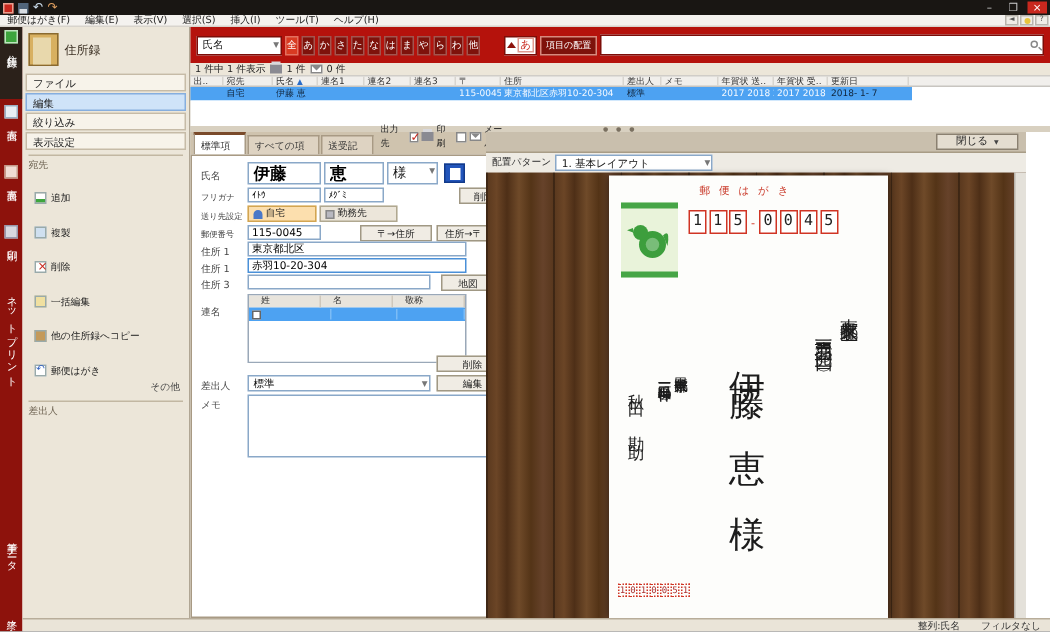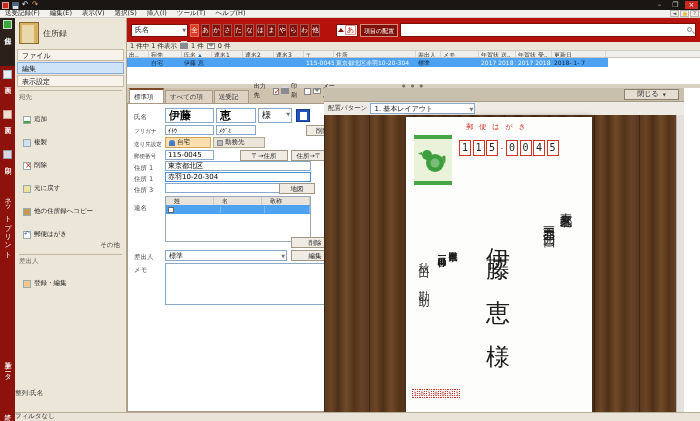--- a/index.html
+++ b/index.html
@@ -43,21 +43,21 @@
   .sidebar{position:absolute;left:15px;top:18px;width:112px;height:394px;background:#ece6d9;
            border-right:1px solid #b0a694;}
   .sb-header{display:flex;align-items:center;gap:4px;height:30px;padding-left:4px;}
   .sb-book{width:20px;height:22px;background:#d8b060;border:1px solid #8a6a30;position:relative;}
   .sb-book:after{content:"";position:absolute;left:2px;top:2px;width:12px;height:18px;background:#e8d8ac;}
   .sb-title{font-size:8px;color:#3a2f22;}
   .sb-item{margin:1px 2px;padding:1px 4px;height:12px;font-size:7px;color:#222;
            background:#f7f3ea;border:1px solid #c6bba7;}
   .sb-item.sel{background:#cfe3f8;border-color:#86aede;}
   .sb-sec{margin:3px 4px 1px;font-size:6.5px;color:#6a5f4e;border-top:1px solid #c2b7a2;padding-top:2px;}
-  .sb-act{display:flex;align-items:center;gap:3px;padding:1px 18px 1px 8px;font-size:6.5px;color:#222;height:11px;margin-top:12px;}
+  .sb-act{display:flex;gap:3px;padding:1px 18px 1px 8px;font-size:6.5px;color:#222;height:11px;margin-top:12px;}
   .sb-ico{width:8px;height:8px;flex:0 0 8px;border:1px solid #9aa;}
   .i-add{background:linear-gradient(#fff 60%,#3da53d 60%);}
   .i-dup{background:#cfe0f0;}
   .i-del{background:#fff;position:relative;}
   .i-del:after{content:"×";position:absolute;left:1px;top:-2px;color:#c8281e;font-size:8px;}
   .i-find{background:#e8e4f0;border-radius:50%;}
   .i-batch{background:#f0e0a0;}
   .i-copy{background:#c49a5a;}
   .i-undo{background:#fff;position:relative;}
   .i-undo:after{content:"↶";position:absolute;left:0;top:-2px;color:#3060c0;font-size:7px;}
@@ -175,41 +175,41 @@
   .rname{left:76px;top:112px;font-size:24px;letter-spacing:8px;}
   .saddr1{left:40px;top:128px;font-size:9px;}
   .saddr2{left:29px;top:134px;font-size:9px;}
   .sname{left:9px;top:137px;font-size:11px;letter-spacing:5px;}
   .pc-sender-postal{position:absolute;left:6px;top:272px;display:flex;gap:1px;}
   .spbox{width:6px;height:9px;border:1px dotted #d03424;font-size:6px;line-height:8px;text-align:center;color:#a33;
          font-family:"DejaVu Sans Mono",monospace;}
 
   
   .statusbar{position:absolute;left:15px;top:412px;width:685px;height:9px;background:#eae4d8;
-             border-top:1px solid #b8ad9a;display:flex;align-items:flex-start;justify-content:flex-end;
-             gap:14px;font-size:6.5px;color:#333;padding-right:6px;flex-direction:column;}
+             border-top:1px solid #b8ad9a;display:flex;align-items:center;justify-content:flex-end;
+             gap:14px;font-size:6.5px;color:#333;padding-right:6px;}
 </style>
 </head>
 <body>
 
 <div class="app">
 
   <div class="titlebar">
     <span class="app-icon"></span>
     <span class="floppy"></span>
     <span class="tb-arrow">↶</span>
     <span class="tb-arrow redo">↷</span>
     <span class="tb-spacer"></span>
     <span class="winbtn">–</span>
     <span class="winbtn">❐</span>
     <span class="winbtn close">×</span>
   </div>
 
   <div class="menubar">
-    <span class="mitem">送受記録(F)</span>
+    <span class="mitem">郵便はがき(F)</span>
     <span class="mitem">編集(E)</span>
     <span class="mitem">表示(V)</span>
     <span class="mitem">選択(S)</span>
     <span class="mitem">挿入(I)</span>
     <span class="mitem">ツール(T)</span>
     <span class="mitem">ヘルプ(H)</span>
     <span class="mspacer"></span>
     <span class="mini-ico">◄</span>
     <span class="mini-ico"><span class="bulb"></span></span>
     <span class="mini-ico">?</span>
@@ -243,52 +243,49 @@
     </div>
   </div>
 
   <div class="sidebar">
     <div class="sb-header">
       <span class="sb-book"></span>
       <span class="sb-title">住所録</span>
     </div>
     <div class="sb-item">ファイル</div>
     <div class="sb-item sel">編集</div>
+    <div class="sb-item">絞り込み</div>
     <div class="sb-item">表示設定</div>
     <div class="sb-sec">宛先</div>
     <div class="sb-act">
       <span class="sb-ico i-add"></span>
       <span>追加</span>
     </div>
     <div class="sb-act">
       <span class="sb-ico i-dup"></span>
       <span>複製</span>
     </div>
     <div class="sb-act">
       <span class="sb-ico i-del"></span>
       <span>削除</span>
     </div>
     <div class="sb-act">
       <span class="sb-ico i-batch"></span>
-      <span>元に戻す</span>
+      <span>一括編集</span>
     </div>
     <div class="sb-act">
       <span class="sb-ico i-copy"></span>
       <span>他の住所録へコピー</span>
     </div>
     <div class="sb-act">
       <span class="sb-ico i-undo"></span>
       <span>郵便はがき</span>
     </div>
     <div class="sb-more">その他</div>
     <div class="sb-sec">差出人</div>
-    <div class="sb-act">
-      <span class="sb-ico i-reg"></span>
-      <span>登録・編集</span>
-    </div>
   </div>
 
   <div class="redbar">
     <div class="fld combo rb-combo">
       <span>氏名</span>
     </div>
     <span class="idx all">全</span>
     <span class="idx">あ</span>
     <span class="idx">か</span>
     <span class="idx">さ</span>
@@ -399,21 +396,21 @@
       <input class="inp" style="left: 37px; top: 46px; width: 49px; height: 10px;" value="115-0045">
       <span class="fbtn" style="left:112px;top:46px;width:48px;height:11px;line-height:10px;">〒→住所</span>
       <span class="fbtn" style="left:163px;top:46px;width:36px;height:11px;line-height:10px;">住所→〒</span>
 
       <span class="flabel" style="left:6px;top:60px;">住所 1</span>
       <input class="inp" style="left: 37px; top: 57px; width: 146px; height: 10px;" value="東京都北区">
       <span class="flabel" style="left:6px;top:71px;">住所 1</span>
       <input class="inp" style="left: 37px; top: 68px; width: 146px; height: 10px; border-color: rgb(74, 144, 216);" value="赤羽10-20-304">
       <span class="flabel" style="left:6px;top:82px;">住所 3</span>
       <input class="inp" style="left: 37px; top: 79px; width: 122px; height: 10px;" value="">
-      <span class="fbtn" style="left:151px;top:79px;width:36px;height:11px;line-height:10px;">地図</span>
+      <span class="fbtn" style="left:166px;top:79px;width:36px;height:11px;line-height:10px;">地図</span>
 
       <span class="flabel" style="left:6px;top:100px;">連名</span>
       <div class="jtable" style="left:37px;top:92px;width:146px;">
         <div class="jhead">
           <span>姓</span>
           <span>名</span>
           <span>敬称</span>
         </div>
         <div class="jrow">
           <span class="jcb"></span>

